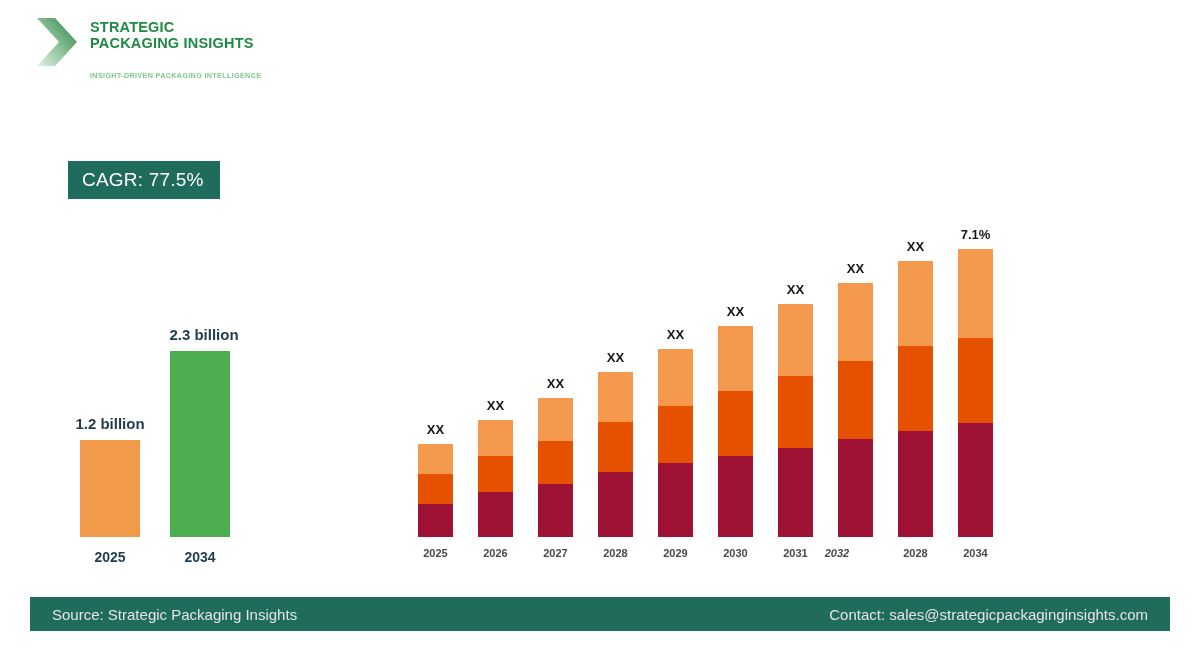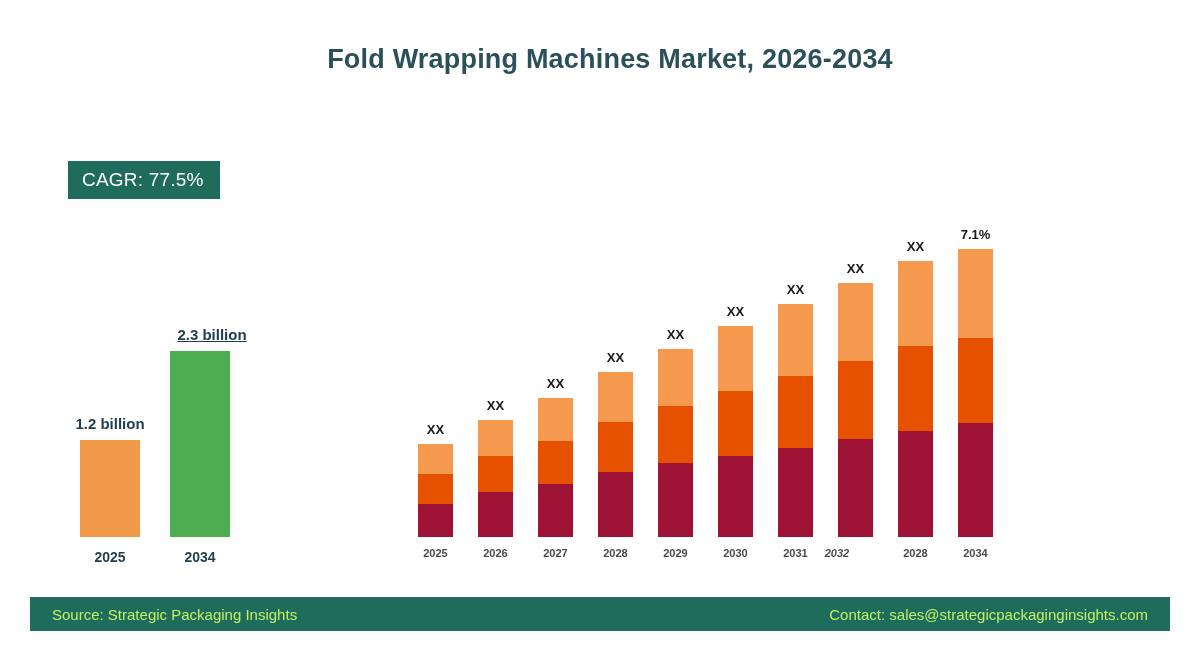--- a/index.html
+++ b/index.html
@@ -67,44 +67,60 @@
     font-size: 13px; font-weight: bold; color: #17171a; white-space: nowrap;
   }
   .stack-year {
     position: absolute; bottom: 6px; width: 60px; text-align: center;
     color: #4a4a4a; font-size: 11px; font-weight: bold;
   }
 
   
   #footer {
     position: absolute; left: 30px; top: 597px; width: 1140px; height: 34px;
-    background: #1f6b5c; color: #bef264;
+    background: #1f6b5c; color: #e5e5e5;
     display: flex; align-items: center; justify-content: space-between;
     padding: 0 22px; font-size: 15px;
   }
   #footer-source, #footer-contact { white-space: nowrap; }
 </style>
 </head>
 <body>
 
 <div id="canvas">
 
-
-  <div id="page-title">Fold Wrapping Machines Market, 2026-2034</div>
+  <div id="logo">
+    <svg id="logo-mark" viewBox="0 0 48 52">
+      <defs>
+        <linearGradient id="chevGrad" x1="0" y1="1" x2="1" y2="0">
+          <stop offset="0%" stop-color="#e4efe5"></stop>
+          <stop offset="45%" stop-color="#8dc49a"></stop>
+          <stop offset="100%" stop-color="#2a7f46"></stop>
+        </linearGradient>
+      </defs>
+      <path d="M4 2 L26 26 L4 50 L22 50 L44 26 L22 2 Z" fill="url(#chevGrad)"></path>
+    </svg>
+    <div id="logo-text">
+      <div class="logo-line">STRATEGIC</div>
+      <div class="logo-line">PACKAGING INSIGHTS</div>
+    </div>
+    <div id="logo-tagline">INSIGHT-DRIVEN PACKAGING INTELLIGENCE</div>
+  </div>
+
 
   <div id="cagr-badge">
     <span>CAGR: 77.5%</span>
   </div>
 
   <div id="mini-chart">
       <div class="mini-bar" style="left: 40px; height: 97px; background: rgb(240, 154, 74);"></div>
       <div class="mini-value" style="left: 10px; bottom: 133px;">1.2 billion</div>
       <div class="mini-year" style="left: 25px;">2025</div>
       <div class="mini-bar" style="left: 130px; height: 186px; background: rgb(76, 174, 80);"></div>
-      <div class="mini-value" style="left: 112px; bottom: 222px; text-decoration: underline;">2.3 billion</div>
+      <div class="mini-value" style="left: 104px; bottom: 222px;">2.3 billion</div>
       <div class="mini-year" style="left: 115px;">2034</div>
     </div>
 
   <div id="main-chart">
       <div class="stack" style="left: 18px;">
         <div class="seg" style="height: 30px; background: rgb(244, 153, 77);"></div>
         <div class="seg" style="height: 30px; background: rgb(230, 81, 0);"></div>
         <div class="seg" style="height: 33px; background: rgb(158, 18, 54);"></div>
       </div>
       <div class="stack-label" style="left: 0.5px; bottom: 128px;">XX</div>

